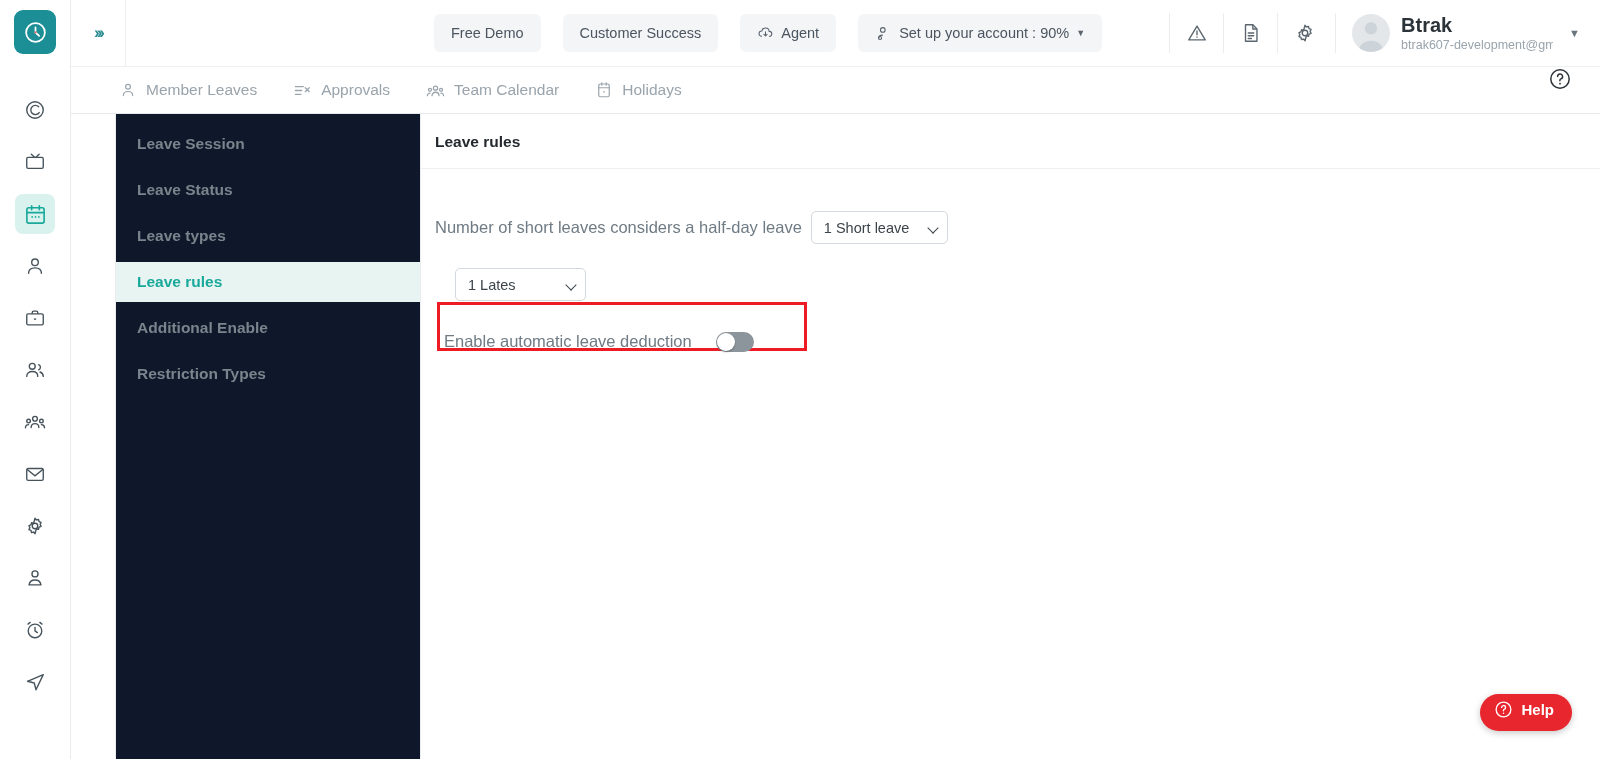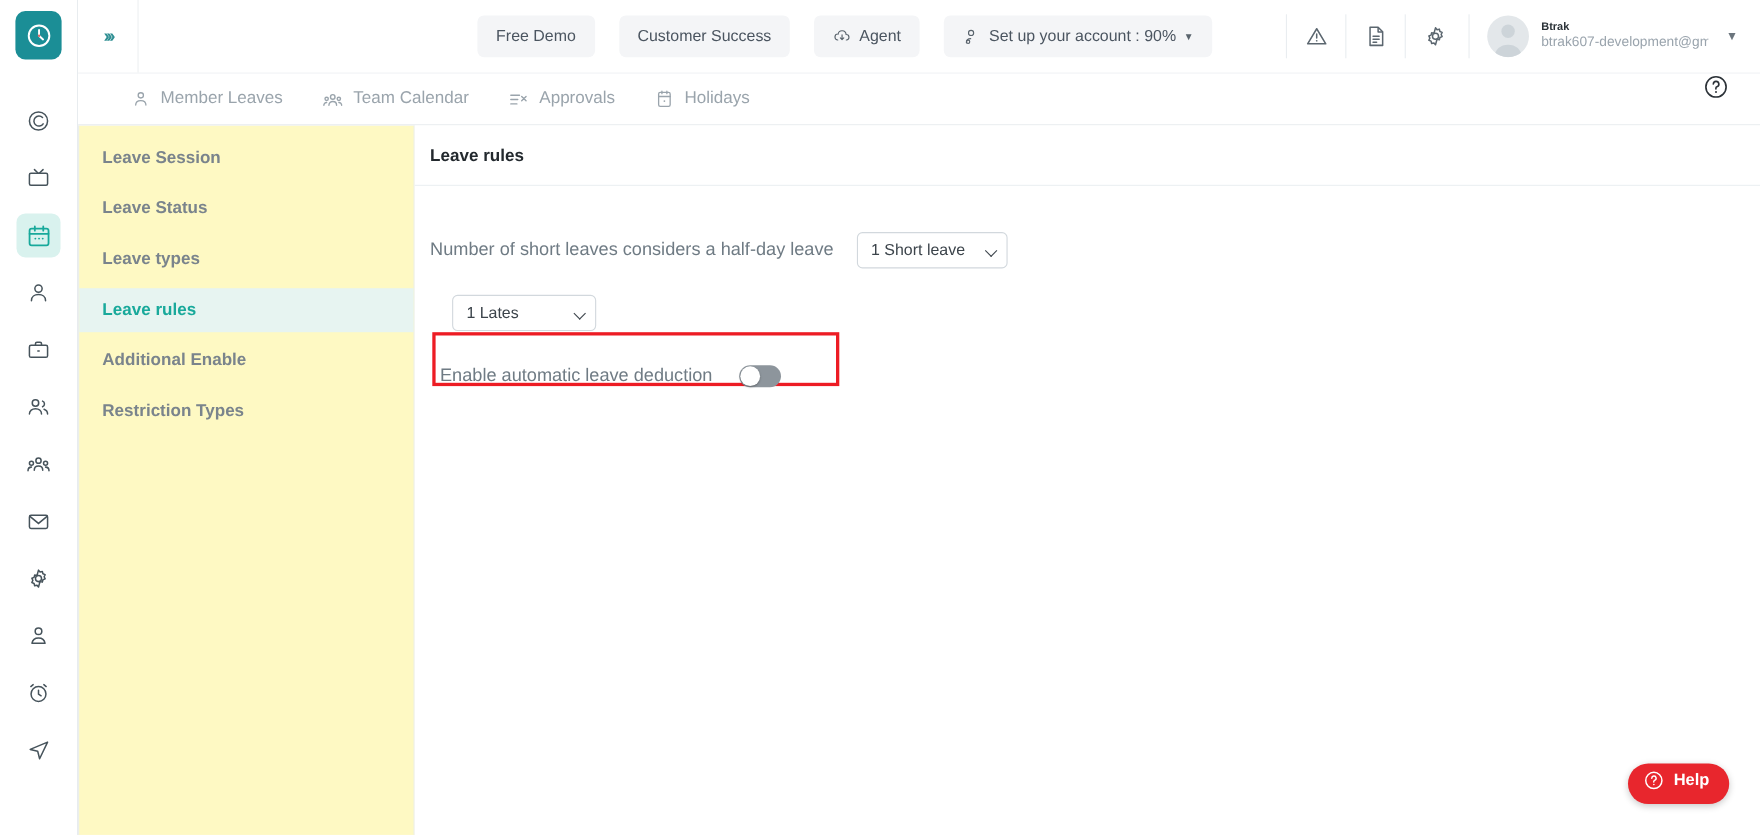--- a/index.html
+++ b/index.html
@@ -65,21 +65,21 @@
   .user-block {
     display: flex; align-items: center; gap: 11px; padding-left: 16px; margin-left: 4px;
     border-left: 1px solid #e9edf0; height: 40px; cursor: pointer;
   }
   .avatar {
     width: 38px; height: 38px; border-radius: 50%; background: #e3e7ea;
     display: flex; align-items: flex-end; justify-content: center; overflow: hidden;
     flex-shrink: 0;
   }
   .user-text { display: flex; flex-direction: column; line-height: 1.22; }
-  .user-name { font-size: 10px; color: #2b3238; font-weight: 600; }
+  .user-name { font-size: 20px; color: #2b3238; font-weight: 600; }
   .user-mail { font-size: 12.5px; color: #9aa4ad; max-width: 152px; overflow: hidden; white-space: nowrap; }
   .caret-down { color: #6b757d; font-size: 11px; margin-left: 16px; margin-right: 6px; cursor: pointer; }
 
   
   .navtabs {
     height: 47px; background: #ffffff; border-bottom: 1px solid #e6eaed;
     display: flex; align-items: flex-start; padding-left: 30px; position: relative; flex-shrink: 0;
   }
   .tab {
     display: flex; align-items: center; gap: 9px;
@@ -91,21 +91,21 @@
     content: ""; position: absolute; left: 8px; right: 8px; bottom: -1px;
     height: 3px; background: #18a99b; border-radius: 2px;
   }
   .nav-help { position: absolute; right: 28px; color: #2c3238; cursor: pointer; display: flex; }
 
   
   .body { flex: 1; display: flex; background: #ffffff; min-height: 0; }
   .settings-nav {
     width: 306px; flex-shrink: 0;
     border: 1px solid #e9edef; border-top: none; border-bottom: none;
-    background: #fef9c3; padding-top: 10px;
+    background: #0f172a; padding-top: 10px; margin-left: 44px;
   }
   .snav-item {
     height: 40px; display: flex; align-items: center;
     padding-left: 21px; font-size: 15.5px; color: #7a848c; font-weight: 600;
     cursor: pointer; margin-bottom: 0;
   }
   .snav-item.active { background: #e7f4f1; color: #19a99b; }
 
   .content { flex: 1; min-width: 0; position: relative; }
   .card { background: #ffffff; height: 100%; }
@@ -367,40 +367,40 @@
           <svg width="18" height="18" viewBox="0 0 24 24" fill="none" stroke="currentColor" stroke-width="1.6">
             <circle cx="12" cy="7.6" r="3.2"></circle>
               <path d="M5.8 19.4c0-3.4 2.8-5.4 6.2-5.4s6.2 2 6.2 5.4" stroke-linecap="round"></path>
           </svg>
         </span>
         <span>Member Leaves</span>
       </div>
       <div class="tab">
         <span>
           <svg width="19" height="19" viewBox="0 0 24 24" fill="none" stroke="currentColor" stroke-width="1.6">
+            <path d="M3 7h10M3 12h8M3 17h7" stroke-linecap="round"></path>
+            <path d="M15.5 8.5l5 5M20.5 8.5l-5 5" stroke-linecap="round"></path>
+          </svg>
+        </span>
+        <span>Approvals</span>
+      </div>
+      <div class="tab">
+        <span>
+          <svg width="19" height="19" viewBox="0 0 24 24" fill="none" stroke="currentColor" stroke-width="1.6">
             <circle cx="12" cy="9" r="2.6"></circle>
               <path d="M7.6 18.5c0-2.6 2-4.3 4.4-4.3s4.4 1.7 4.4 4.3" stroke-linecap="round"></path>
             <circle cx="5" cy="11.2" r="1.9"></circle>
               <circle cx="19" cy="11.2" r="1.9"></circle>
             <path d="M1.8 18.6c0-2 1.4-3.2 3.2-3.2M22.2 18.6c0-2-1.4-3.2-3.2-3.2" stroke-linecap="round"></path>
           </svg>
         </span>
         <span>Team Calendar</span>
       </div>
       <div class="tab">
         <span>
-          <svg width="19" height="19" viewBox="0 0 24 24" fill="none" stroke="currentColor" stroke-width="1.6">
-            <path d="M3 7h10M3 12h8M3 17h7" stroke-linecap="round"></path>
-            <path d="M15.5 8.5l5 5M20.5 8.5l-5 5" stroke-linecap="round"></path>
-          </svg>
-        </span>
-        <span>Approvals</span>
-      </div>
-      <div class="tab">
-        <span>
           <svg width="18" height="18" viewBox="0 0 24 24" fill="none" stroke="currentColor" stroke-width="1.6">
             <rect x="5" y="4" width="14" height="17" rx="2"></rect>
               <path d="M5 9h14M9 2.5v3M15 2.5v3" stroke-linecap="round"></path>
             <circle cx="12" cy="14.5" r="1.1" fill="currentColor" stroke="none"></circle>
           </svg>
         </span>
         <span>Holidays</span>
       </div>
       <div class="nav-help">
         <span>
@@ -443,21 +443,21 @@
 
       <div class="content">
         <div class="card">
           <div class="card-head">Leave rules</div>
           <div class="card-divider"></div>
 
           <div class="form">
 
             <div class="form-row">
               <span class="form-label">Number of short leaves considers a half-day leave</span>
-              <span class="select-wrap" style="margin-left:21px;border-radius:11px;">
+              <span class="select-wrap" style="margin-left:9px;border-radius:11px;">
                 <select class="select">
                   <option>1 Short leave</option>
                   <option>2 Short leaves</option>
                   <option>3 Short leaves</option>
                 </select>
               </span>
             </div>
 
             <div class="form-row">
               <span class="select-wrap" style="margin-left:20px;">

